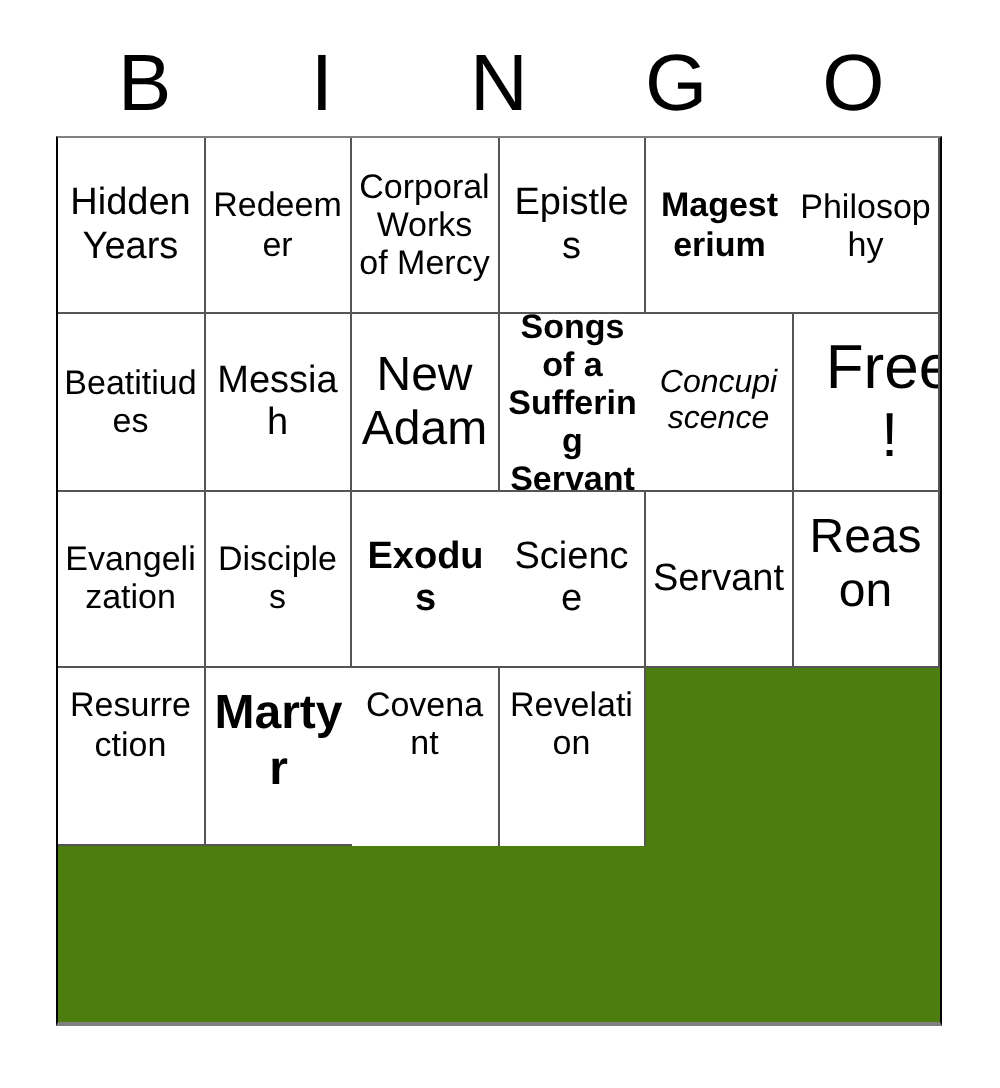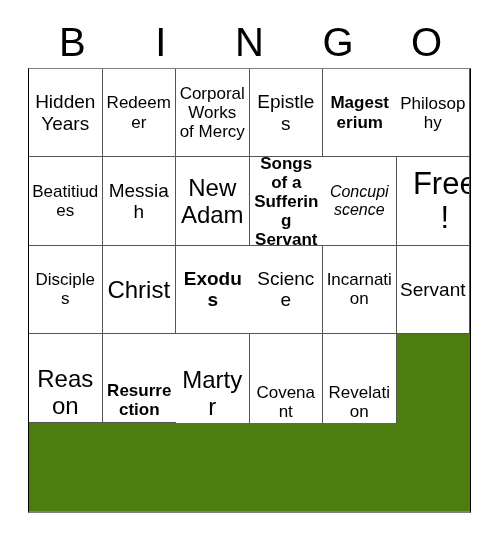--- a/index.html
+++ b/index.html
@@ -88,21 +88,21 @@
   
   .sz-xs  { font-size: 16px;  line-height: 1.15; font-style: italic; }
   .sz-sm  { font-size: 17px;  line-height: 1.15; }
   .sz-md  { font-size: 17px;  line-height: 1.12; }
   .sz-lg  { font-size: 19px;  line-height: 1.12; }
   .sz-xl  { font-size: 24px;  line-height: 1.14; }
   .sz-xxl { font-size: 31px;  line-height: 1.10; margin-left: 24px; }
 
   
   .va-middle { align-items: center; }
-  .va-top    { align-items: flex-end; padding-top: 9px; }
+  .va-top    { align-items: flex-start; padding-top: 9px; }
 </style>
 </head>
 <body>
 
 <div id="card">
 
   <div id="header">
     <div class="header-cell">B</div>
     <div class="header-cell">I</div>
     <div class="header-cell">N</div>
@@ -141,33 +141,30 @@
       <div class="cell va-middle">
         <span class="cell-text sz-md">Songs of a Suffering Servant</span>
       </div>
       <div class="cell va-middle">
         <span class="cell-text sz-xs">Concupiscence</span>
       </div>
       <div class="cell va-middle">
         <span class="cell-text sz-xxl">Free!</span>
       </div>
       <div class="cell va-middle">
-        <span class="cell-text sz-md">Disciples</span>
+        <span class="cell-text sz-sm">Evangelization</span>
       </div>
       <div class="cell va-middle">
-        <span class="cell-text sz-xl">Christ</span>
+        <span class="cell-text sz-md">Disciples</span>
       </div>
       <div class="cell va-middle">
         <span class="cell-text sz-lg">Exodus</span>
       </div>
       <div class="cell va-middle">
         <span class="cell-text sz-lg">Science</span>
-      </div>
-      <div class="cell va-middle">
-        <span class="cell-text sz-sm">Incarnation</span>
       </div>
       <div class="cell va-middle">
         <span class="cell-text sz-lg">Servant</span>
       </div>
       <div class="cell va-top">
         <span class="cell-text sz-xl">Reason</span>
       </div>
       <div class="cell va-top">
         <span class="cell-text sz-sm">Resurrection</span>
       </div>

